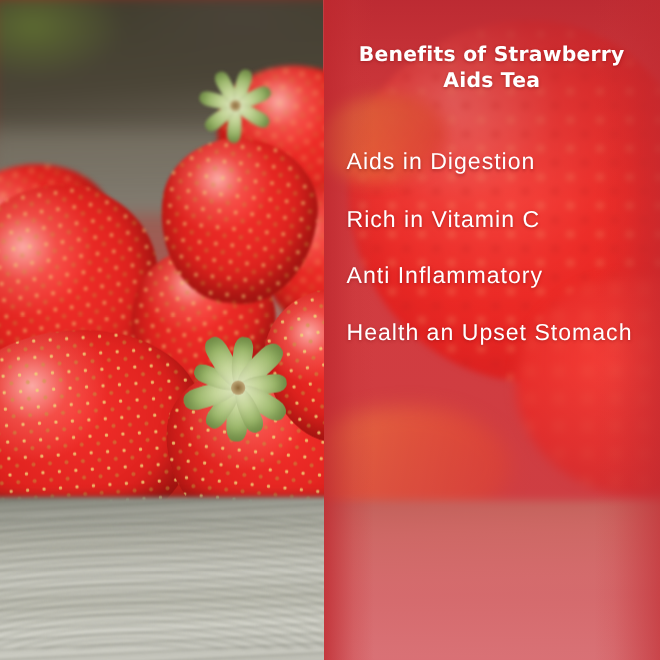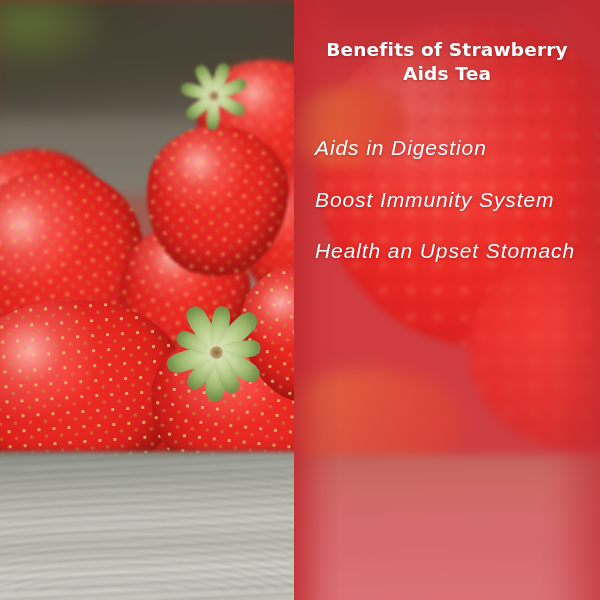--- a/index.html
+++ b/index.html
@@ -306,21 +306,20 @@
     height: 51.5px;
     line-height: 32px;
     padding-left: 21px;
     color: #ffffff;
     font-family: "Liberation Sans", sans-serif;
     font-weight: 300;
     font-size: 21px;
     letter-spacing: 0.9px;
     white-space: nowrap;
     text-shadow: 0 1px 3px rgba(120,12,16,0.45);
-    font-style: italic;
   }
 </style>
 </head>
 <body>
 
 <div id="poster">
 
   <div class="photo-panel">
 
     <div class="photo-bg-top"></div>
@@ -392,20 +391,21 @@
 
     <div class="content">
 
       <div class="title">
         <span class="t-line">Benefits of Strawberry</span>
         <span class="t-line">Aids Tea</span>
       </div>
 
       <ul class="benefits">
         <li class="benefit">Aids in Digestion</li>
-        <li class="benefit">Boost Immunity System</li>
+        <li class="benefit">Rich in Vitamin C</li>
+        <li class="benefit">Anti Inflammatory</li>
         <li class="benefit">Health an Upset Stomach</li>
       </ul>
 
     </div>
   </div>
 
 </div>
 
 </body></html>

